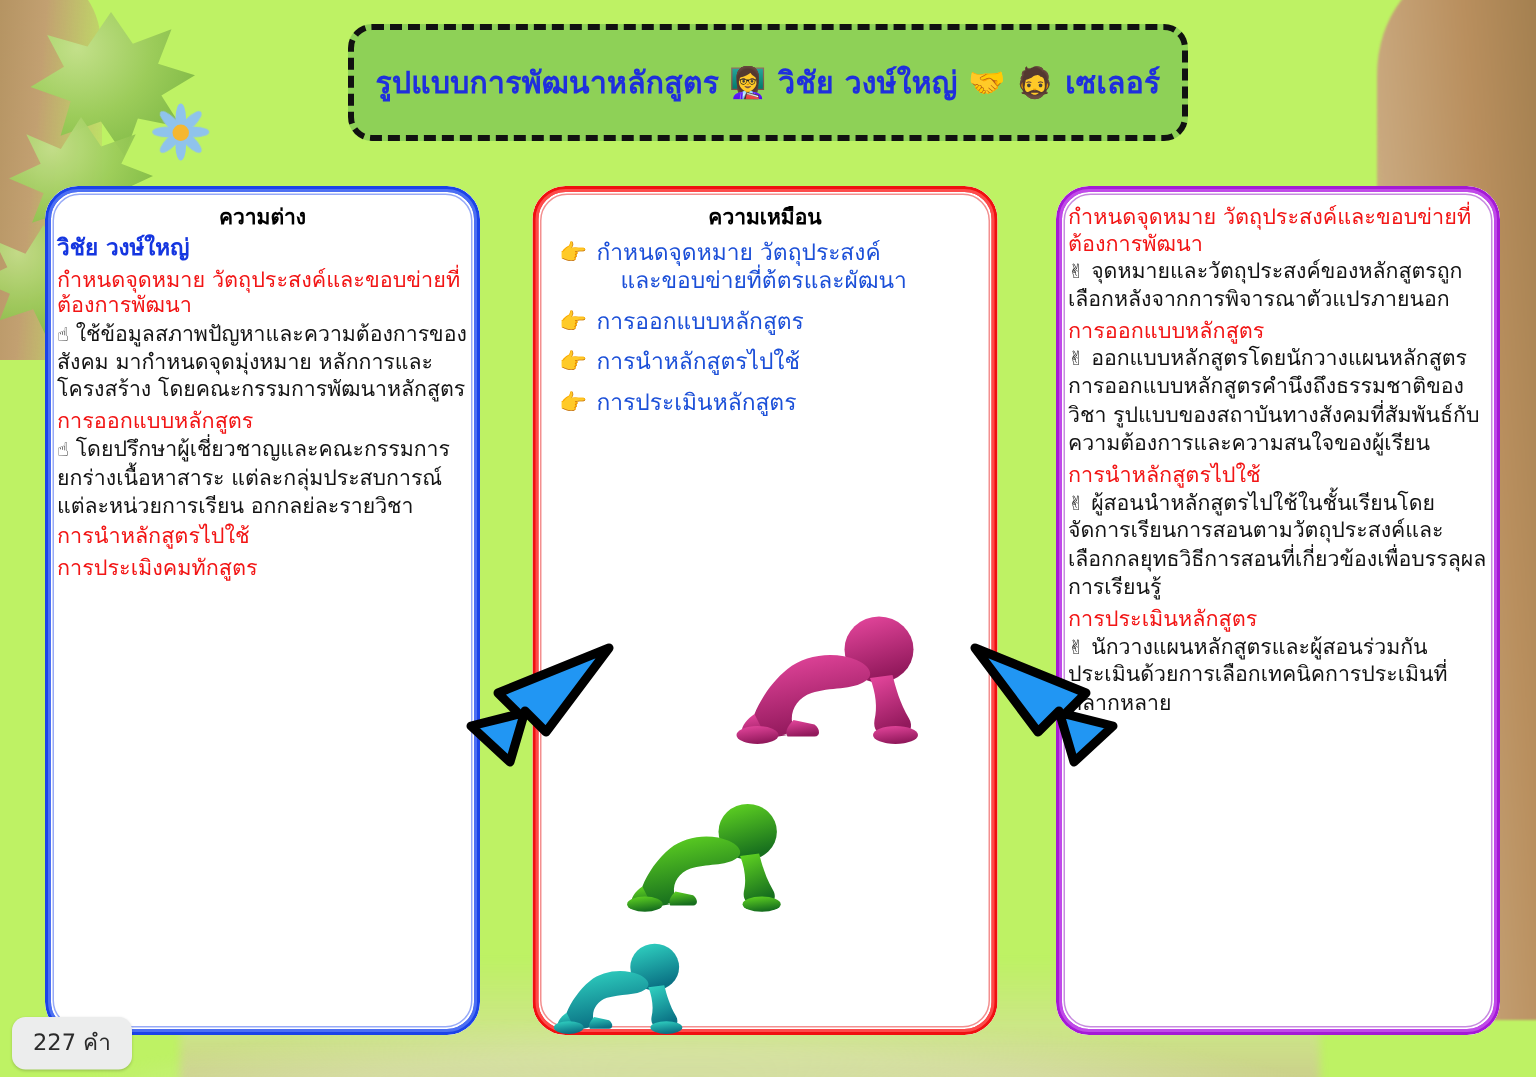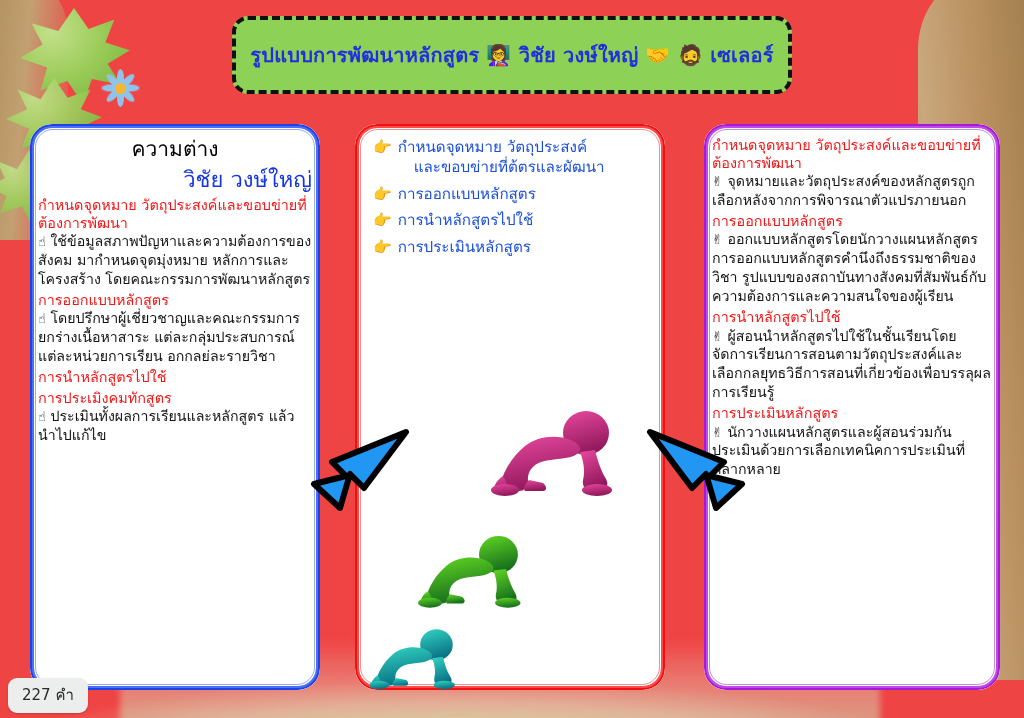--- a/index.html
+++ b/index.html
@@ -14,21 +14,21 @@
     position: relative;
     background: #ffffff;
   }
 
   
   #stage {
     position: absolute;
     inset: 0;
     width: 1024px;
     height: 718px;
-    background: #ef4444;
+    background: #bef264;
     overflow: hidden;
   }
   .bg-trunk-left {
     position: absolute;
     left: -6px;
     top: -10px;
     width: 74px;
     height: 250px;
     background: linear-gradient(95deg, #b2915f 0%, #c2a071 40%, #a8accb00 100%);
     border-radius: 0 34% 44% 0 / 0 18% 30% 0;
@@ -185,30 +185,30 @@
   .panel-body {
     position: absolute;
     inset: 10px 8px 8px 8px;
     font-size: 14.2px;
     line-height: 1.33;
     color: #111111;
   }
 
   .hdr {
     text-align: center;
-    font-weight: normal;
-    font-size: 21px;
+    font-weight: bold;
+    font-size: 14px;
     color: #000000;
     margin: 2px 0 1px 0;
   }
   .hdr .blue { color: #1536e0; }
   .hdr-sub {
-    text-align: right;
-    font-weight: normal;
-    font-size: 22px;
+    text-align: left;
+    font-weight: bold;
+    font-size: 15px;
     color: #1536e0;
     margin: 0 0 3px 0;
   }
   .red-head {
     color: #f21515;
     font-weight: normal;
     font-size: 14.4px;
     line-height: 1.22;
     margin: 3px 0 0 0;
   }
@@ -305,32 +305,32 @@
         <div class="red-head">การออกแบบหลักสูตร</div>
         <div class="para"><span class="bullet">☝</span> <span>โดยปรึกษาผู้เชี่ยวชาญและคณะกรรมการ ยกร่างเนื้อหาสาระ แต่ละกลุ่มประสบการณ์ แต่ละหน่วยการเรียน อกกลย่ละรายวิชา</span></div>
       </div>
 
       <div>
         <div class="red-head">การนำหลักสูตรไปใช้</div>
       </div>
 
       <div>
         <div class="red-head">การประเมิงคมทักสูตร</div>
-        <div class="para"><span class="bullet">☝</span> <span>ประเมินทั้งผลการเรียนและหลักสูตร แล้วนำไปแก้ไข</span></div>
       </div>
     </div>
   </div>
 
   <div class="panel" id="panel-center">
     <div class="rough">
         <span></span>
         <span></span>
         <span></span>
       </div>
     <div class="panel-body">
+      <div class="hdr">ความเหมือน</div>
 
       <div class="center-list">
         <div class="center-item">
           <span class="bullet">👉</span>
           <span class="txt"><span>กำหนดจุดหมาย วัตถุประสงค์</span><span class="ln2">และขอบข่ายที่ต้ตรและผัฒนา</span></span>
         </div>
         <div class="center-item">
           <span class="bullet">👉</span>
           <span class="txt">การออกแบบหลักสูตร</span>
         </div>

